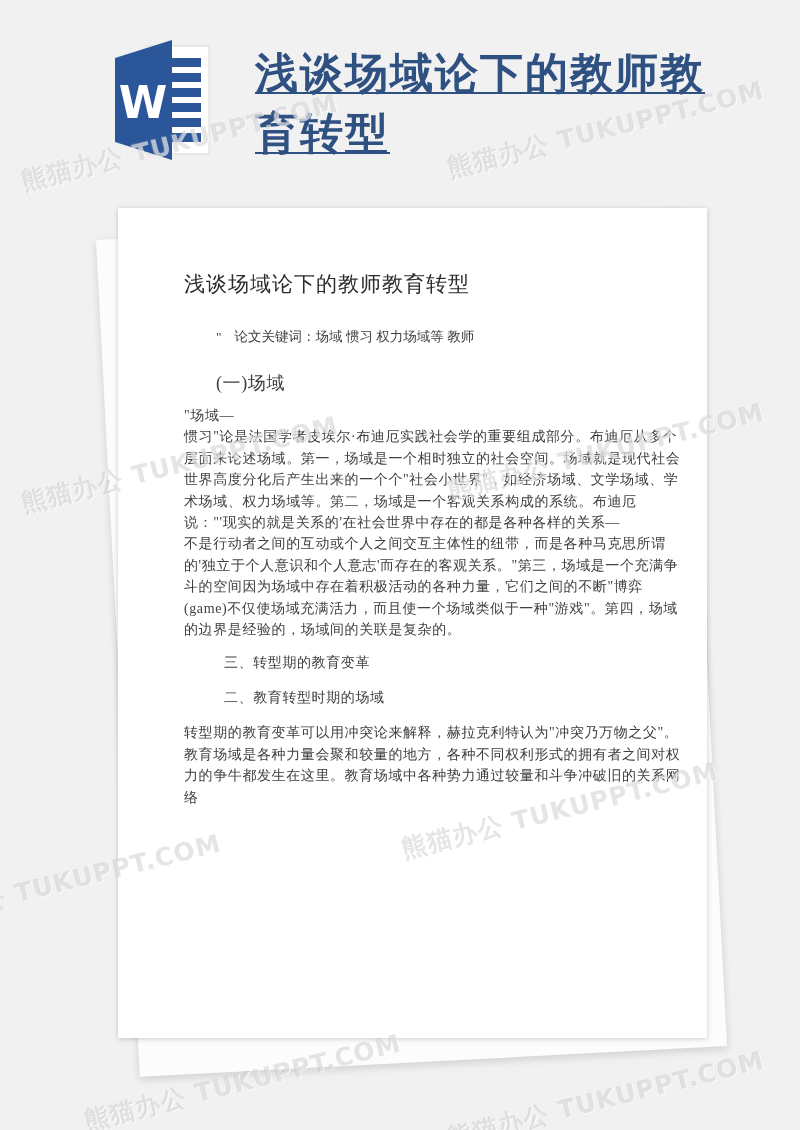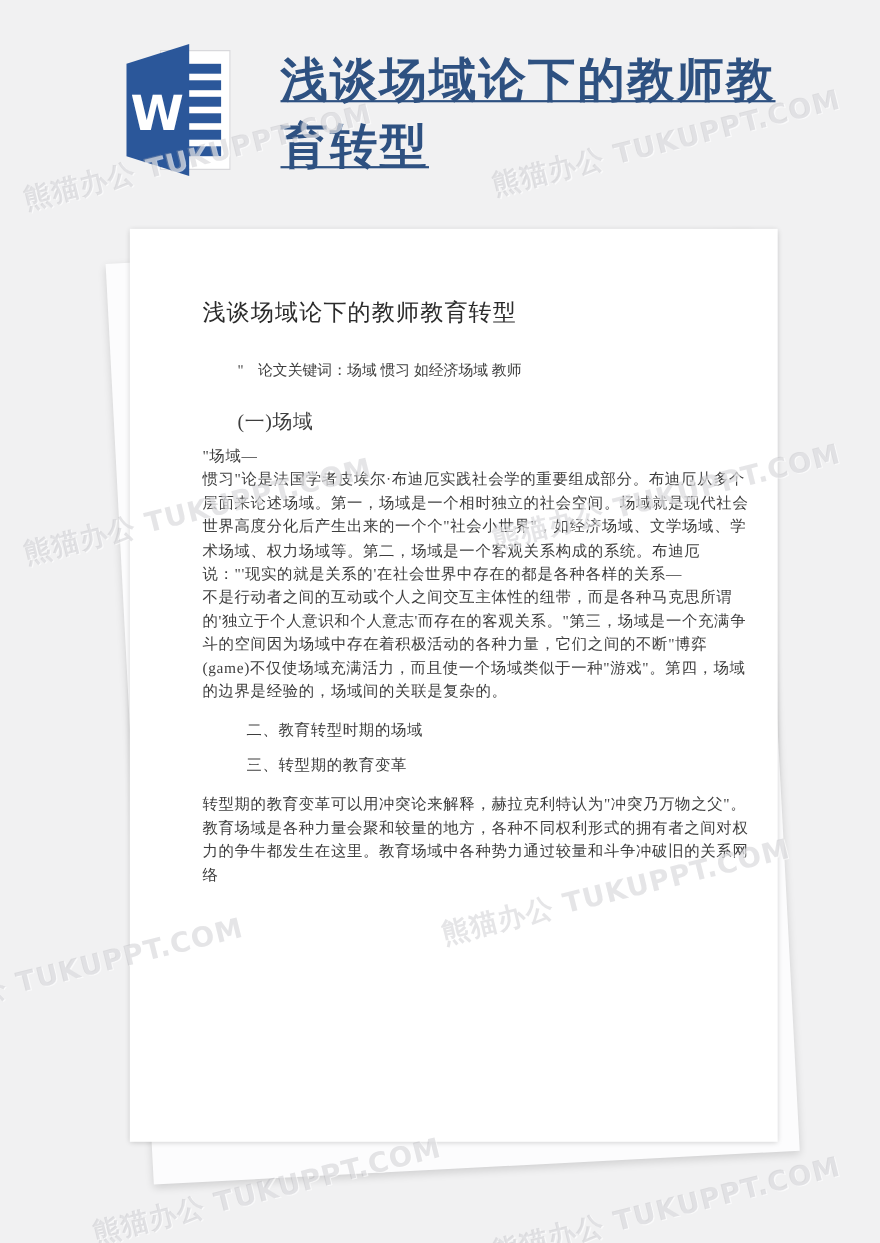--- a/index.html
+++ b/index.html
@@ -57,36 +57,36 @@
 
   <div class="site-title">浅谈场域论下的教师教育转型</div>
 
   <div class="page-behind"></div>
 
   <div class="page-main">
     <div class="page-content">
       <div class="doc-title">浅谈场域论下的教师教育转型</div>
 
       <div class="kw-line">
-        <span class="q">"</span><span>论文关键词：场域 惯习 如经济场域 教师</span>
+        <span class="q">"</span><span>论文关键词：场域 惯习 权力场域等 教师</span>
       </div>
 
 
 
       <div class="h2">(一)场域</div>
 
       <div class="para">"场域—
 惯习"论是法国学者皮埃尔·布迪厄实践社会学的重要组成部分。布迪厄从多个层面来论述场域。第一，场域是一个相时独立的社会空间。场域就是现代社会世界高度分化后产生出来的一个个"社会小世界"，如经济场域、文学场域、学术场域、权力场域等。第二，场域是一个客观关系构成的系统。布迪厄说："'现实的就是关系的'在社会世界中存在的都是各种各样的关系—
 不是行动者之间的互动或个人之间交互主体性的纽带，而是各种马克思所谓的'独立于个人意识和个人意志'而存在的客观关系。"第三，场域是一个充满争斗的空间因为场域中存在着积极活动的各种力量，它们之间的不断"博弈(game)不仅使场域充满活力，而且使一个场域类似于一种"游戏"。第四，场域的边界是经验的，场域间的关联是复杂的。</div>
 
 
 
+      <div class="h1">三、转型期的教育变革</div>
+
       <div class="h1 gap-top">二、教育转型时期的场域</div>
-
-      <div class="h1">三、转型期的教育变革</div>
 
       <div class="para gap-top">转型期的教育变革可以用冲突论来解释，赫拉克利特认为"冲突乃万物之父"。教育场域是各种力量会聚和较量的地方，各种不同权利形式的拥有者之间对权力的争牛都发生在这里。教育场域中各种势力通过较量和斗争冲破旧的关系网络</div>
     </div>
   </div>
 
   <div class="wm" style="left:22px;top:165px">熊猫办公 TUKUPPT.COM</div>
   <div class="wm" style="left:448px;top:152px">熊猫办公 TUKUPPT.COM</div>
   <div class="wm" style="left:22px;top:487px">熊猫办公 TUKUPPT.COM</div>
   <div class="wm" style="left:448px;top:474px">熊猫办公 TUKUPPT.COM</div>
   <div class="wm" style="left:-95px;top:905px">熊猫办公 TUKUPPT.COM</div>

